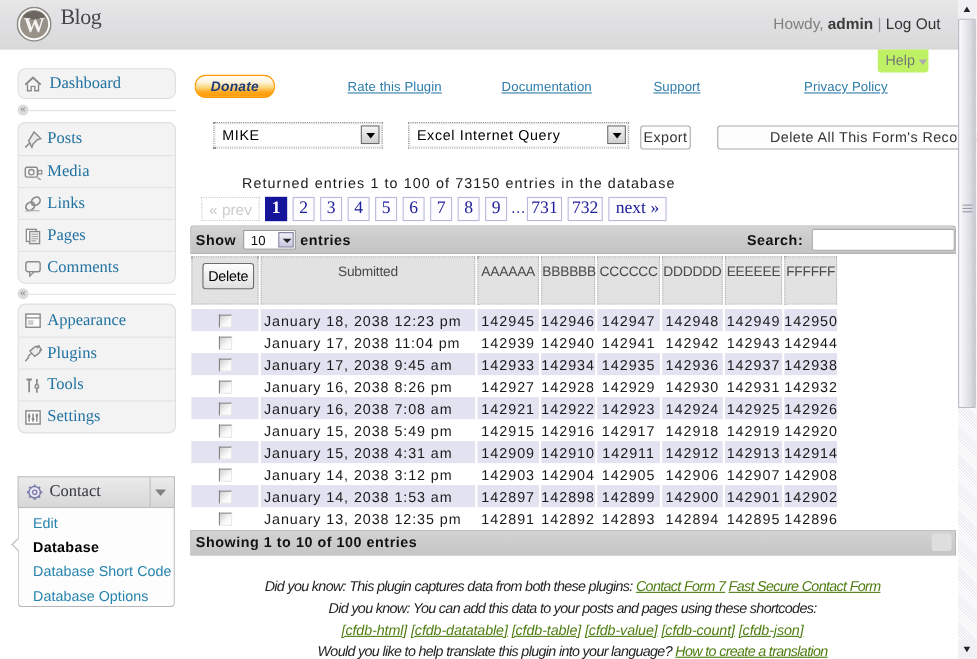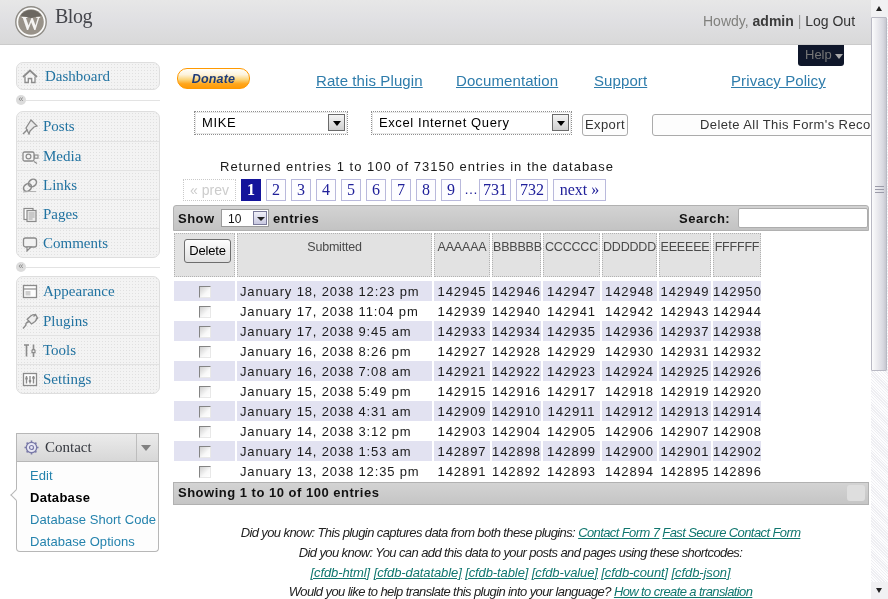--- a/index.html
+++ b/index.html
@@ -50,27 +50,27 @@
   border-left:5px solid transparent;border-right:5px solid transparent;border-top:6px solid #808080; }
 #submenu { left:16px; top:462px; width:143px; height:90px; border:1px solid #b7b7b7; border-top:none;
   background:#fdfdfd; border-radius:0 0 4px 4px; font-size:13px; letter-spacing:0.05px; }
 #submenu .it { position:absolute; left:13px; height:22px; line-height:22px; color:#2583ad; white-space:nowrap; }
 #submenu .cur { color:#000; font-weight:bold; letter-spacing:0.3px; }
 #subarrow { position:absolute; left:-5px; top:29px; width:8px; height:8px;
   background:#fdfdfd; border-left:1px solid #b7b7b7; border-bottom:1px solid #b7b7b7;
   transform:rotate(45deg); }
 
 
-#help { left:798px; top:45px; width:46px; height:21px; background:#0f172a;
+#help { left:798px; top:45px; width:46px; height:21px; background:#bef264;
   border-radius:0 0 3px 3px; font-size:13px; color:#777; line-height:20px; }
 #donate { left:177px; top:68px; width:73px; height:21px; border-radius:10px;
   border:1px solid #f90; background:linear-gradient(180deg,#fffef9 0%,#fdf3dc 30%,#fbd67e 55%,#ffa61c 78%,#ff9b07 100%);
   text-align:center; font-size:12.5px; font-weight:bold; font-style:italic;
   color:#1f3c79; line-height:20px; letter-spacing:0.2px;}
-a.toplink { position:absolute; top:72px; font-size:15px; color:#2e7cab; text-decoration:underline; letter-spacing:0.1px;text-align:center; }
+a.toplink { position:absolute; top:72px; font-size:12px; color:#2e7cab; text-decoration:underline; letter-spacing:0.1px;text-align:center; }
 
 
 .sel { position:absolute; top:111px; height:24px; background:#fff; border:1px dotted #8f8f8f;
   box-shadow:inset 0 0 0 1px #e9e9e9; font-size:13px; line-height:21px; color:#000; letter-spacing:0.6px;}
 .sel .tx { position:absolute; left:7px; top:0; }
 .sel .btn { position:absolute; right:2px; top:2px; width:17px; height:17px;
   border:1px solid #6a6a6a; background:linear-gradient(180deg,#f4f4f4,#cfcfcf); }
 .sel .btn:after { content:""; position:absolute; left:4px; top:6px; width:0;height:0;
   border-left:4px solid transparent;border-right:4px solid transparent;border-top:5px solid #000; }
 .pbtn { position:absolute; top:114px; height:22px; border:1px solid #ababab; border-radius:3px;
@@ -124,21 +124,21 @@
   background:linear-gradient(180deg,#d3d3d3,#c5c5c5); border:1px solid #b1b1b1;
   font-size:13px; font-weight:bold; color:#111; line-height:20px; }
 #showing .t { position:absolute; left:4px; letter-spacing:0.5px; }
 #showing .cap { position:absolute; right:3px; top:2px; width:18px; height:16px;
   background:#dedede; border-radius:3px; }
 
 
 .fline { position:absolute; left:172px; width:697px; text-align:center;
   font-size:13px; font-style:italic; color:#222; letter-spacing:-0.6px; }
 .fline.l3 { letter-spacing:-0.1px; }
-.fline a { color:#0f766e; }
+.fline a { color:#4d7c0f; }
 
 
 #sbar { left:871px; top:0; width:17px; height:599px; background:#f3f3f5;
   background-image:repeating-linear-gradient(45deg,#fdfdfe 0 1px,#eeeef2 1px 2px); }
 .sbtn { position:absolute; left:0; width:17px; height:17px; background:#f1f1f3; }
 #sthumb { position:absolute; left:0px; top:17px; width:16px; height:354px;
   background:linear-gradient(90deg,#fbfbfc,#d8d8e0 80%,#c6c6ce);
   border:1px solid #b9b9c4; border-radius:1px; }
 #sthumb .grip { position:absolute; left:3px; width:9px; height:1px; background:#9a9aa8;
   box-shadow:0 0 0 0 #fff; }

